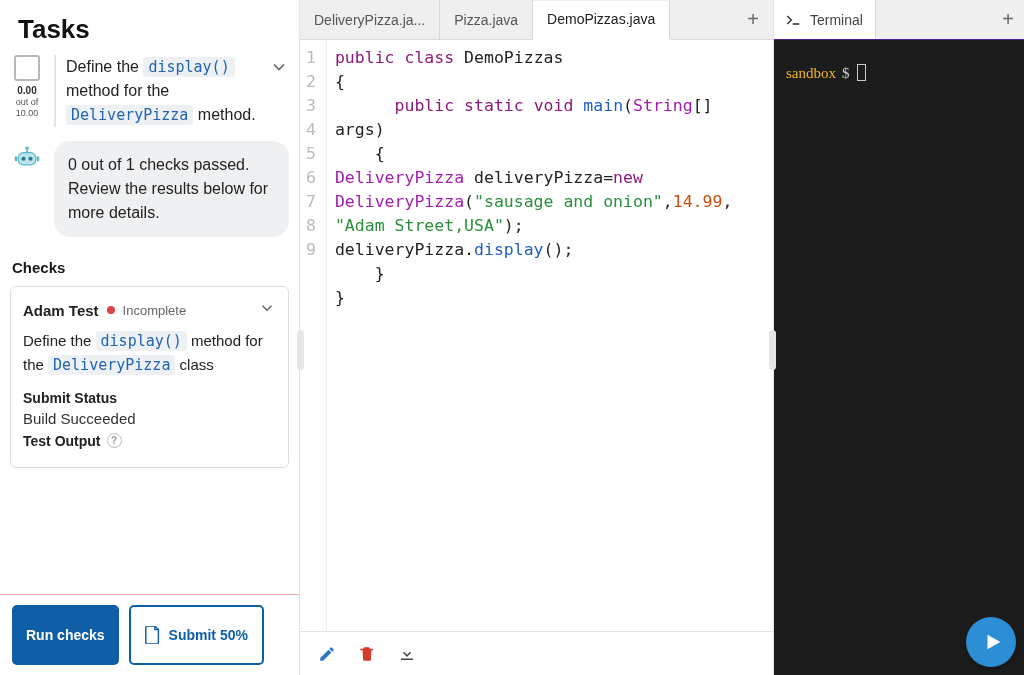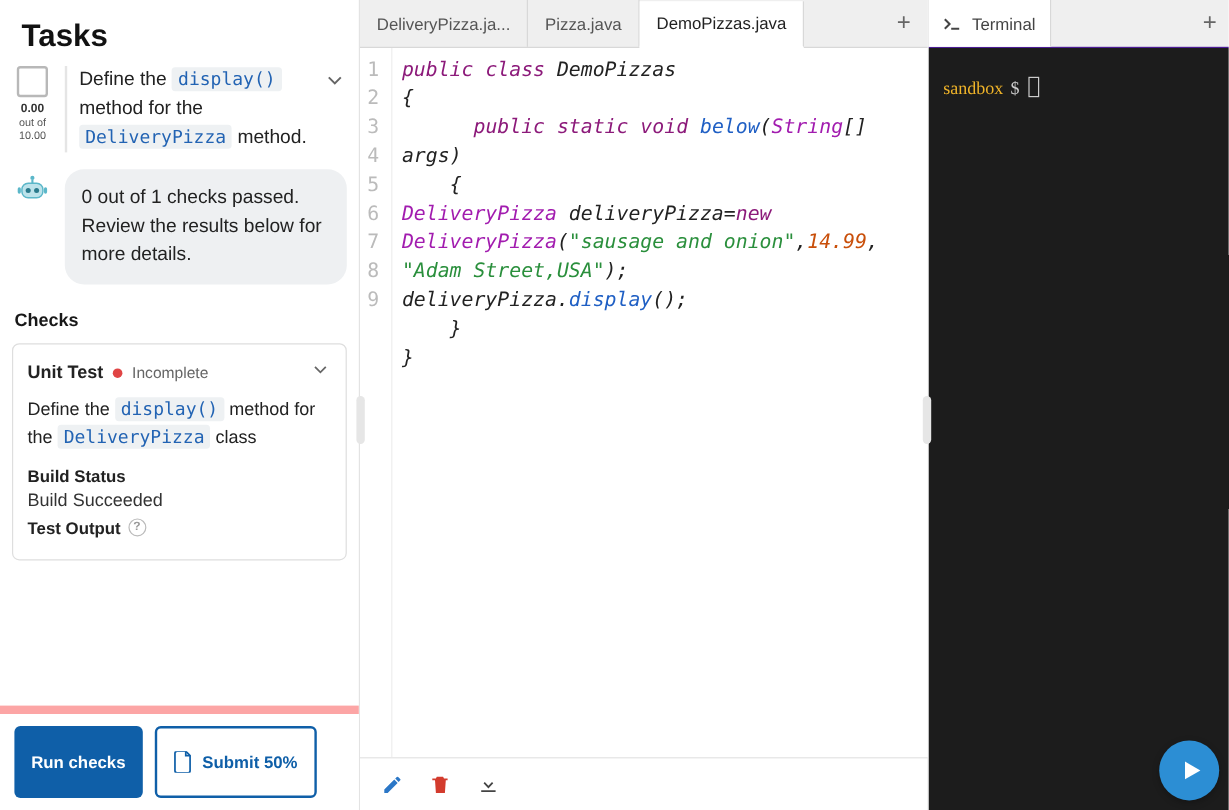--- a/index.html
+++ b/index.html
@@ -30,35 +30,35 @@
 .check-head { display: flex; align-items: center; gap: 8px; margin-bottom: 8px; }
 .check-head .title { font-weight: 700; font-size: 15px; color: #222; }
 .dot-red { width: 8px; height: 8px; border-radius: 50%; background: #e04545; }
 .check-head .status { font-size: 13px; color: #666; }
 .check-head .chev2 { margin-left: auto; cursor: pointer; }
 .check-desc { font-size: 15px; color: #222; line-height: 1.55; margin-bottom: 12px; }
 .sub-h { font-weight: 700; font-size: 14px; color: #222; margin-top: 6px; margin-bottom: 4px; display: flex; align-items: center; gap: 6px; }
 .sub-v { font-size: 15px; color: #333; margin-bottom: 6px; }
 .qmark { width: 15px; height: 15px; border: 1px solid #bbb; border-radius: 50%; display: inline-flex; align-items: center; justify-content: center; font-size: 10px; color: #999; }
 
-.left-footer { border-top: 7px solid #fca5a5; padding: 10px 12px; display: flex; gap: 10px; background: #fff; }
+.left-footer { border-top: 1px solid #fca5a5; padding: 10px 12px; display: flex; gap: 10px; background: #fff; }
 .btn-run { background: #0f5fa8; color: #fff; border: none; font-weight: 700; font-size: 14px; padding: 10px 14px; border-radius: 5px; cursor: pointer; }
 .btn-submit { background: #fff; color: #0f5fa8; border: 2px solid #0f5fa8; font-weight: 700; font-size: 14px; padding: 19px 14px; border-radius: 5px; cursor: pointer; display: inline-flex; align-items: center; gap: 8px; }
 .btn-submit svg { width: 16px; height: 18px; }
 
 
 .middle { flex: 1; display: flex; flex-direction: column; border-right: 1px solid #e3e3e3; min-width: 0; }
 .tabs { display: flex; align-items: center; background: #efefef; border-bottom: 1px solid #d8d8d8; height: 40px; padding-right: 4px; text-align: center; }
 .tab { padding: 0 14px; height: 100%; display: flex; align-items: center; font-size: 14px; color: #555; border-right: 1px solid #d8d8d8; cursor: pointer; white-space: nowrap; }
 .tab.active { background: #fff; color: #222; border-bottom: 2px solid #fff; margin-bottom: -1px; }
 .tab-add { margin-left: auto; padding: 0 10px; font-size: 20px; color: #666; cursor: pointer; }
 .editor { flex: 1; display: flex; font-family: ui-monospace, Menlo, Consolas, monospace; font-size: 16.5px; line-height: 24px; overflow: auto; background: #fff; }
 .gutter { color: #bbb; text-align: right; padding: 6px 10px 6px 6px; user-select: none; border-right: 1px solid #eee; }
 .gutter div { height: 24px; }
-.code { padding: 6px 8px; white-space: pre; color: #222; font-style: italic; }
+.code { padding: 6px 8px; white-space: pre; color: #222; }
 .kw { color: #8c1a7a; }
 .fn { color: #1f5fc4; }
 .typ { color: #a21caf; }
 .str { color: #2a8f3c; }
 .num { color: #c94f0a; }
 .ident { color: #222; }
 .dot { color: #222; }
 .mid-toolbar { height: 44px; border-top: 1px solid #e3e3e3; display: flex; align-items: center; gap: 22px; padding-left: 18px; }
 .tb-icon { cursor: pointer; display: inline-flex; }
 .tb-icon.edit svg { fill: #2b77c7; }
@@ -126,33 +126,33 @@
               <rect x="27" y="15" width="3" height="6" rx="1.5" fill="#5bb7c9"></rect>
             </svg>
         </div>
         <div class="bot-msg">0 out of 1 checks passed. Review the results below for more details.</div>
       </div>
 
       <div class="checks-h">Checks</div>
 
       <div class="check-card">
         <div class="check-head">
-          <span class="title">Unit Test</span>
+          <span class="title">Adam Test</span>
           <span class="dot-red"></span>
           <span class="status">Incomplete</span>
           <span class="chev2">
             <svg width="18" height="18" viewBox="0 0 24 24">
                 <path d="M6 9l6 6 6-6" fill="none" stroke="#666" stroke-width="2"></path>
               </svg>
           </span>
         </div>
         <div class="check-desc">
           <span>Define the </span><code class="inline">display()</code><span> method for the </span><code class="inline">DeliveryPizza</code><span> class</span>
         </div>
-        <div class="sub-h">Build Status</div>
+        <div class="sub-h">Submit Status</div>
         <div class="sub-v">Build Succeeded</div>
         <div class="sub-h">
           <span>Test Output</span>
           <span class="qmark">?</span>
         </div>
       </div>
     </div>
 
     <div class="left-footer">
       <button class="btn-run">Run checks</button>
@@ -178,21 +178,21 @@
         <div>1</div>
         <div>2</div>
         <div>3</div>
         <div>4</div>
         <div>5</div>
         <div>6</div>
         <div>7</div>
         <div>8</div>
         <div>9</div>
       </div>
-      <div class="code"><div><span class="kw">public</span> <span class="kw">class</span> <span class="ident">DemoPizzas</span></div><div><span>{</span></div><div><span>      </span><span class="kw">public</span> <span class="kw">static</span> <span class="kw">void</span> <span class="fn">below</span><span>(</span><span class="typ">String</span><span>[]</span>
+      <div class="code"><div><span class="kw">public</span> <span class="kw">class</span> <span class="ident">DemoPizzas</span></div><div><span>{</span></div><div><span>      </span><span class="kw">public</span> <span class="kw">static</span> <span class="kw">void</span> <span class="fn">main</span><span>(</span><span class="typ">String</span><span>[]</span>
 <span class="ident">args</span><span>)</span></div><div><span>    </span><span>{</span></div><div><span class="typ">DeliveryPizza</span><span class="ident"> deliveryPizza</span><span>=</span><span class="kw">new</span>
 <span class="typ">DeliveryPizza</span><span>(</span><span class="str">"sausage and onion"</span><span>,</span><span class="num">14.99</span><span>,</span>
 <span class="str">"Adam Street,USA"</span><span>);</span></div><div><span class="ident">deliveryPizza</span><span class="dot">.</span><span class="fn">display</span><span>();</span></div><div><span>    </span><span>}</span></div><div><span>}</span></div><div>&nbsp;</div></div>
     </div>
     <div class="mid-toolbar">
       <span class="tb-icon edit">
           <svg width="18" height="18" viewBox="0 0 24 24">
             <path d="M3 17.25V21h3.75L17.81 9.94l-3.75-3.75L3 17.25zM20.71 7.04a1 1 0 0 0 0-1.41l-2.34-2.34a1 1 0 0 0-1.41 0l-1.83 1.83 3.75 3.75 1.83-1.83z"></path>
           </svg>
         </span>

